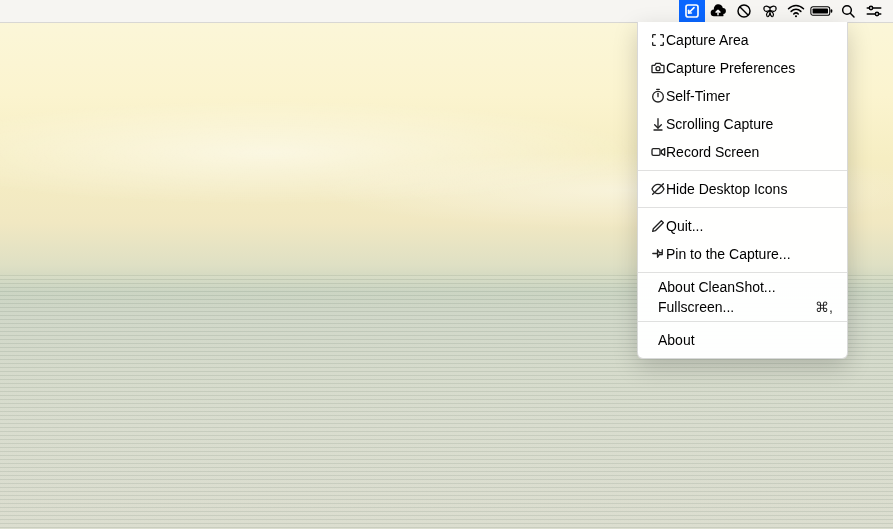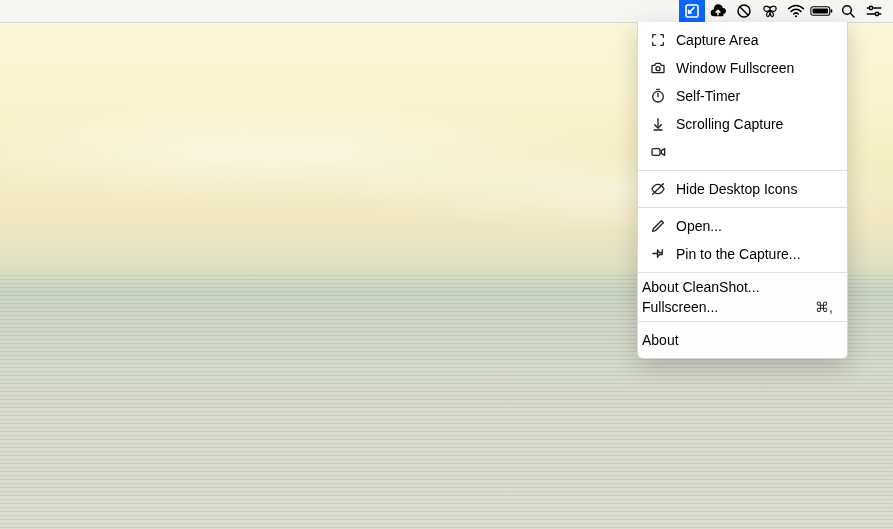--- a/index.html
+++ b/index.html
@@ -98,25 +98,24 @@
     border-top: none;
     border-radius: 0 0 6px 6px;
     box-shadow: 0 8px 24px rgba(0,0,0,0.18);
     padding: 4px 0;
   }
   .menu-item {
     display: flex;
     align-items: center;
     height: 28px;
     padding: 0 14px 0 12px;
-    gap: 10px;
     cursor: default;
     white-space: nowrap;
   }
-  .menu-item.no-icon { padding-left: 4px; }
+  .menu-item.no-icon { padding-left: 20px; }
   .menu-item .icon {
     width: 16px;
     height: 16px;
     flex-shrink: 0;
     display: flex;
     align-items: center;
     justify-content: center;
     color: #222;
   }
   .menu-item .icon svg { display:block; }
@@ -220,21 +219,21 @@
     <span class="label">Capture Area</span>
   </div>
 
   <div class="menu-item">
     <span class="icon">
       <svg width="16" height="16" viewBox="0 0 24 24" fill="none" stroke="currentColor" stroke-width="2">
         <path d="M4 8h3l2-3h6l2 3h3a1 1 0 0 1 1 1v9a1 1 0 0 1-1 1H4a1 1 0 0 1-1-1V9a1 1 0 0 1 1-1z"></path>
         <circle cx="12" cy="13" r="3"></circle>
       </svg>
     </span>
-    <span class="label">Window Fullscreen</span>
+    <span class="label">Capture Preferences</span>
   </div>
 
 
   <div class="menu-item">
     <span class="icon">
       <svg width="16" height="16" viewBox="0 0 24 24" fill="none" stroke="currentColor" stroke-width="2" stroke-linecap="round">
         <circle cx="12" cy="13" r="8"></circle>
         <line x1="12" y1="13" x2="12" y2="8"></line>
         <line x1="10" y1="2" x2="14" y2="2"></line>
       </svg>
@@ -253,20 +252,21 @@
     <span class="label">Scrolling Capture</span>
   </div>
 
   <div class="menu-item">
     <span class="icon">
       <svg width="16" height="16" viewBox="0 0 24 24" fill="none" stroke="currentColor" stroke-width="2" stroke-linejoin="round">
         <rect x="3" y="7" width="12" height="10" rx="2"></rect>
         <polygon points="17,10 22,7 22,17 17,14"></polygon>
       </svg>
     </span>
+    <span class="label">Record Screen</span>
   </div>
 
   <div class="sep"></div>
 
   <div class="menu-item">
     <span class="icon">
       <svg width="16" height="16" viewBox="0 0 24 24" fill="none" stroke="currentColor" stroke-width="2" stroke-linecap="round">
         <path d="M3 12s3.5-7 9-7 9 7 9 7-3.5 7-9 7-9-7-9-7z"></path>
         <line x1="4" y1="20" x2="20" y2="4"></line>
       </svg>
@@ -275,21 +275,21 @@
   </div>
 
   <div class="sep"></div>
 
   <div class="menu-item">
     <span class="icon">
       <svg width="16" height="16" viewBox="0 0 24 24" fill="none" stroke="currentColor" stroke-width="2" stroke-linecap="round" stroke-linejoin="round">
         <path d="M4 20l4-1L20 7l-3-3L5 16l-1 4z"></path>
       </svg>
     </span>
-    <span class="label">Open...</span>
+    <span class="label">Quit...</span>
   </div>
 
   <div class="menu-item">
     <span class="icon">
       <svg width="16" height="16" viewBox="0 0 24 24" fill="none" stroke="currentColor" stroke-width="2" stroke-linecap="round" stroke-linejoin="round">
         <path d="M12 3l5 5-3 3 1 5-4-4-5 5 0-0 5-5-4-4 5 1 3-3z" transform="rotate(45 12 12)"></path>
       </svg>
     </span>
     <span class="label">Pin to the Capture...</span>
   </div>

